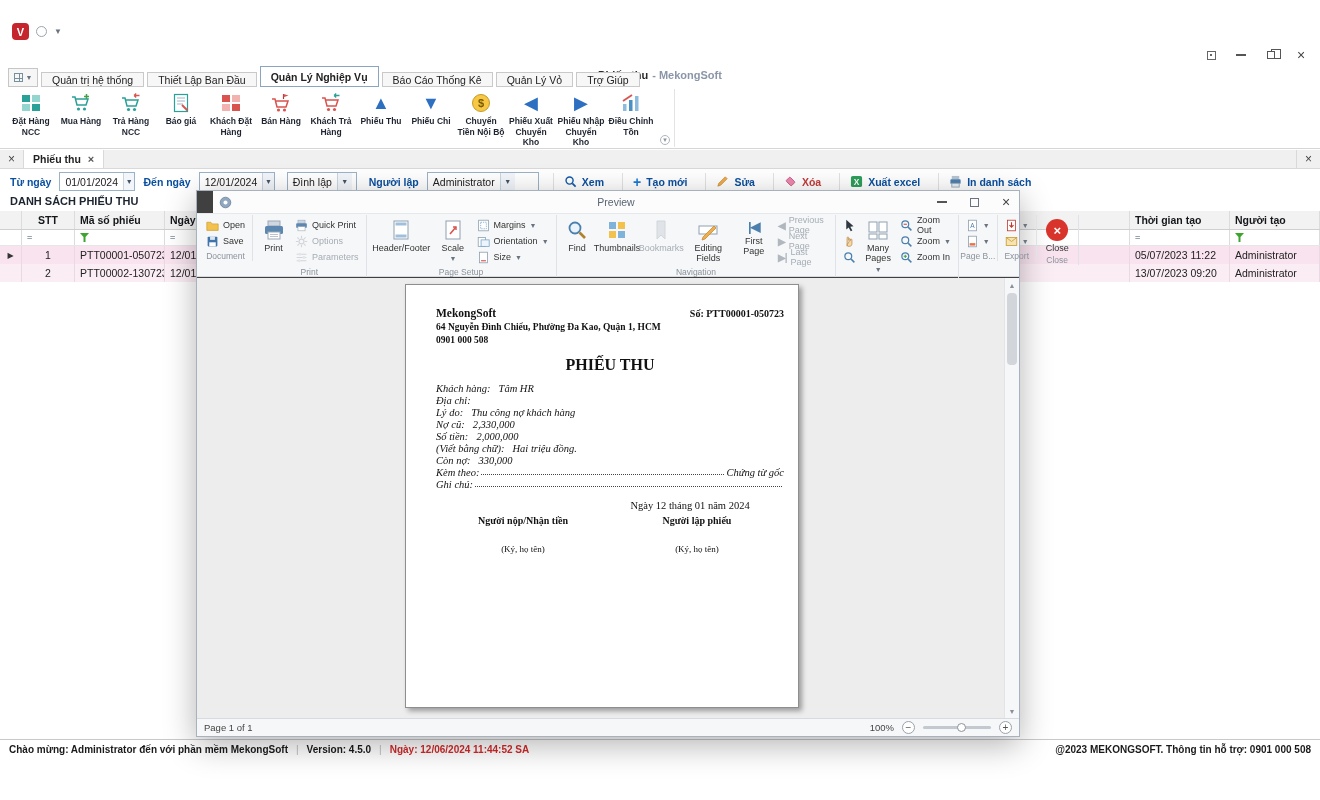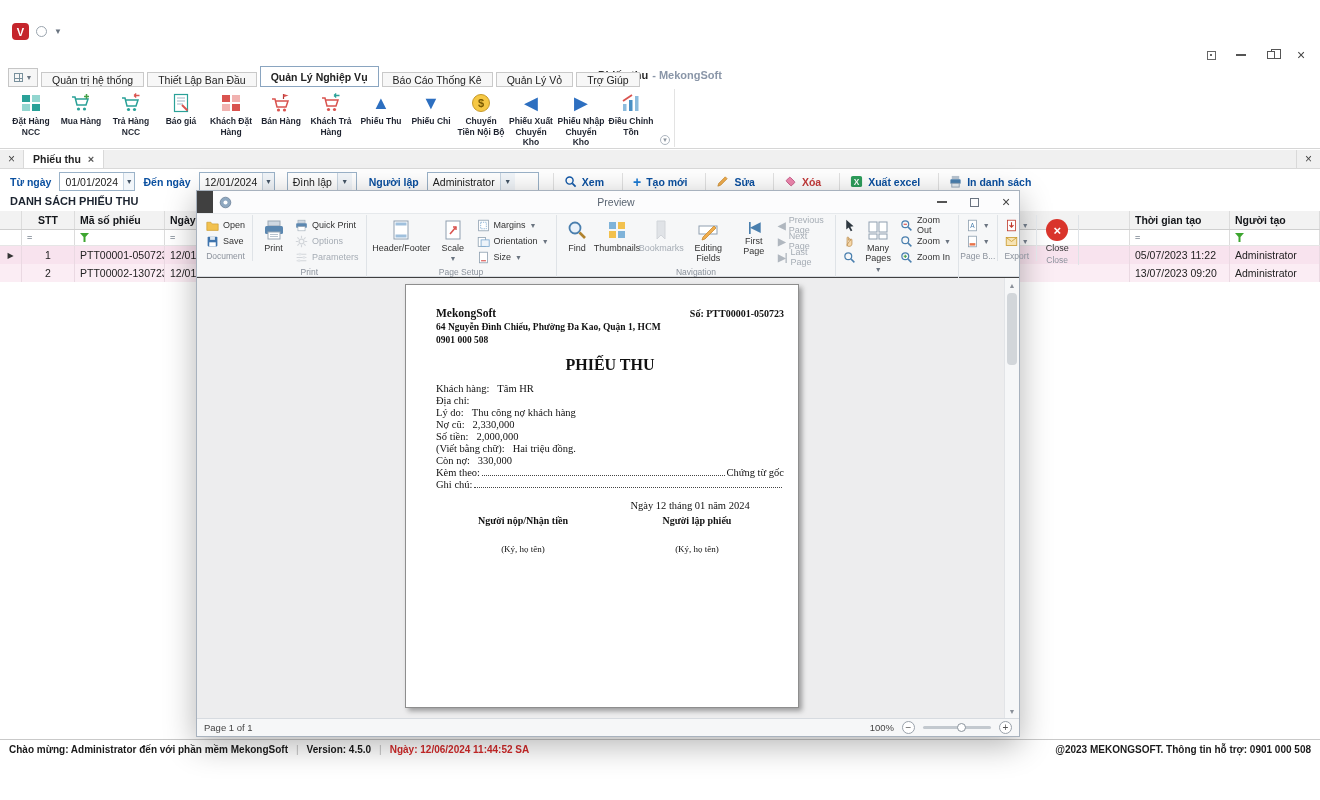--- a/index.html
+++ b/index.html
@@ -118,21 +118,21 @@
   .zthumb{position:absolute;left:50%;top:-3px;width:9px;height:9px;background:#fff;border:1px solid #8a939c;border-radius:50%;}
 
   
   .page{position:absolute;left:208px;top:6px;width:394px;height:424px;background:#fff;border:1px solid #8e8e8e;box-shadow:3px 3px 5px rgba(0,0,0,.35);font-family:"Liberation Serif",serif;color:#111;}
   .page-inner{position:absolute;top:22px;left:30px;right:14px;bottom:12px;font-size:10.5px;}
   .ph-row{display:flex;justify-content:space-between;align-items:baseline;}
   .company{font-weight:bold;font-size:11.5px;}
   .recno{font-weight:bold;font-size:10px;}
   .addr,.phone{font-weight:bold;font-size:9.5px;margin-top:3px;}
   .ptitle{text-align:center;font-weight:bold;font-size:16px;margin:11px 0 9px;}
-  .fline{margin-top:1px;display:flex;align-items:center;}
+  .fline{margin-top:1px;display:flex;align-items:flex-start;font-style:italic;}
   .fline .val{margin-left:8px;}
   .leader{flex:1;border-bottom:1px dotted #444;margin:0 2px;height:.72em;}
   .dateline{margin-top:10px;padding-left:46%;text-align:center;}
   .sigs{display:flex;margin-top:4px;}
   .sig{flex:1;text-align:center;}
   .sig .t{font-weight:bold;font-size:10px;}
   .sig .s{font-size:9px;margin-top:18px;}
 </style>
 </head>
 <body>

